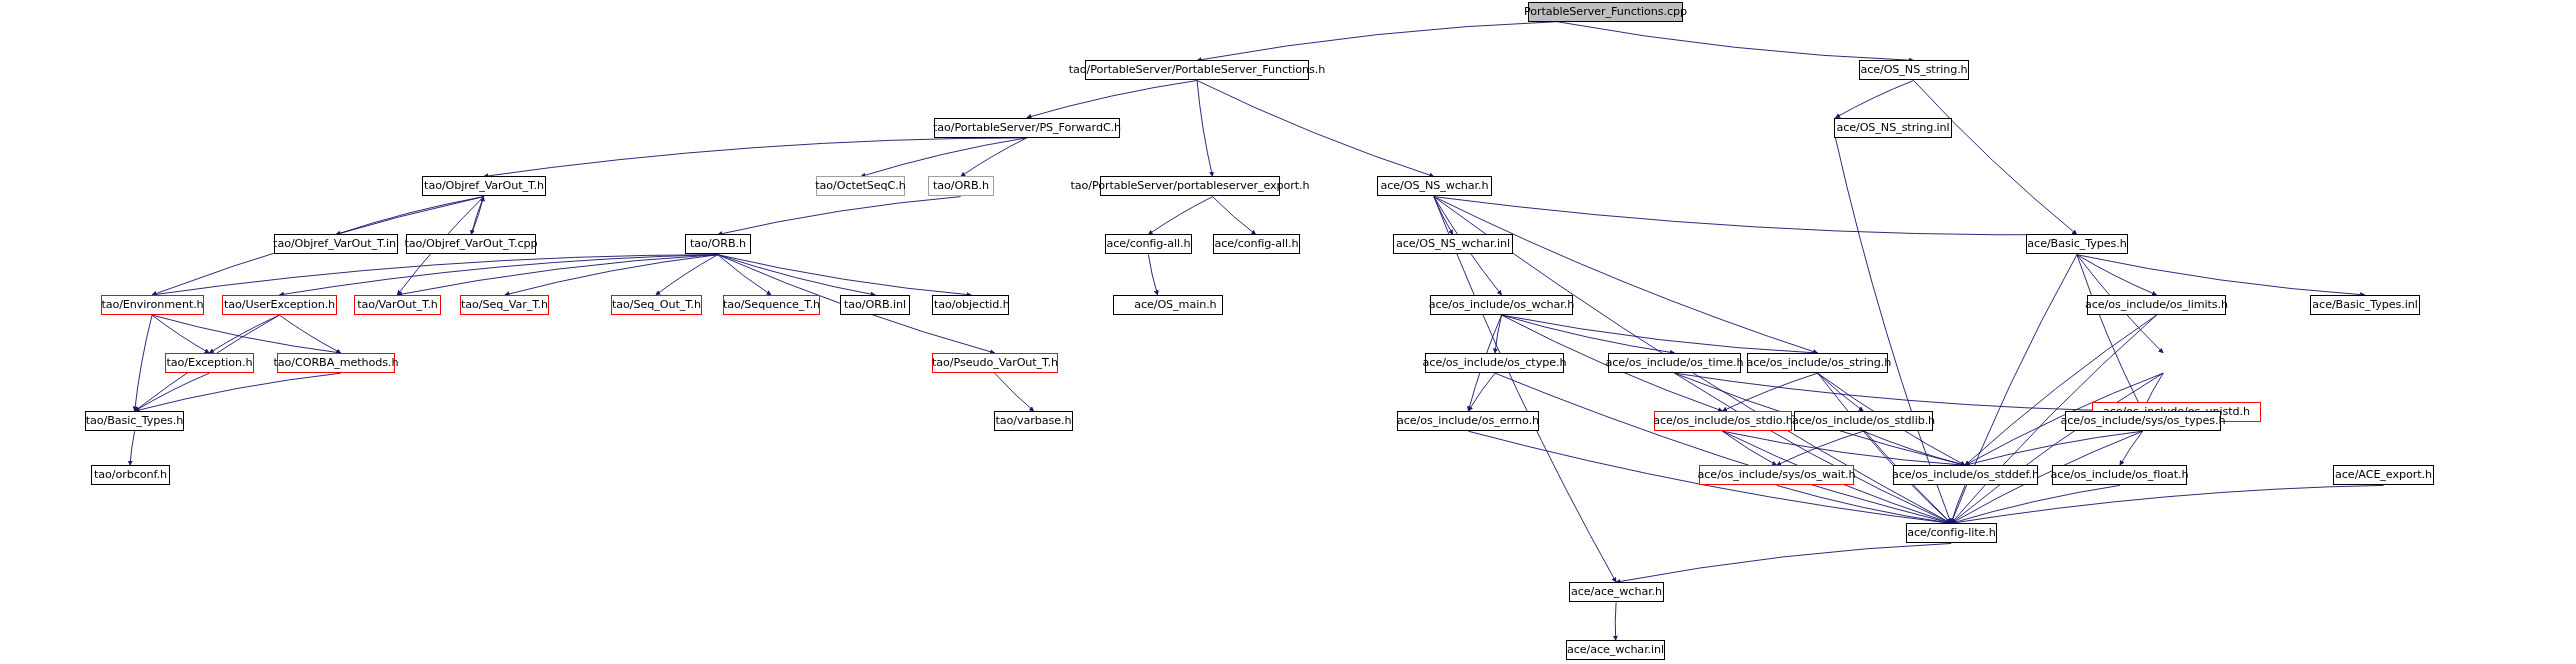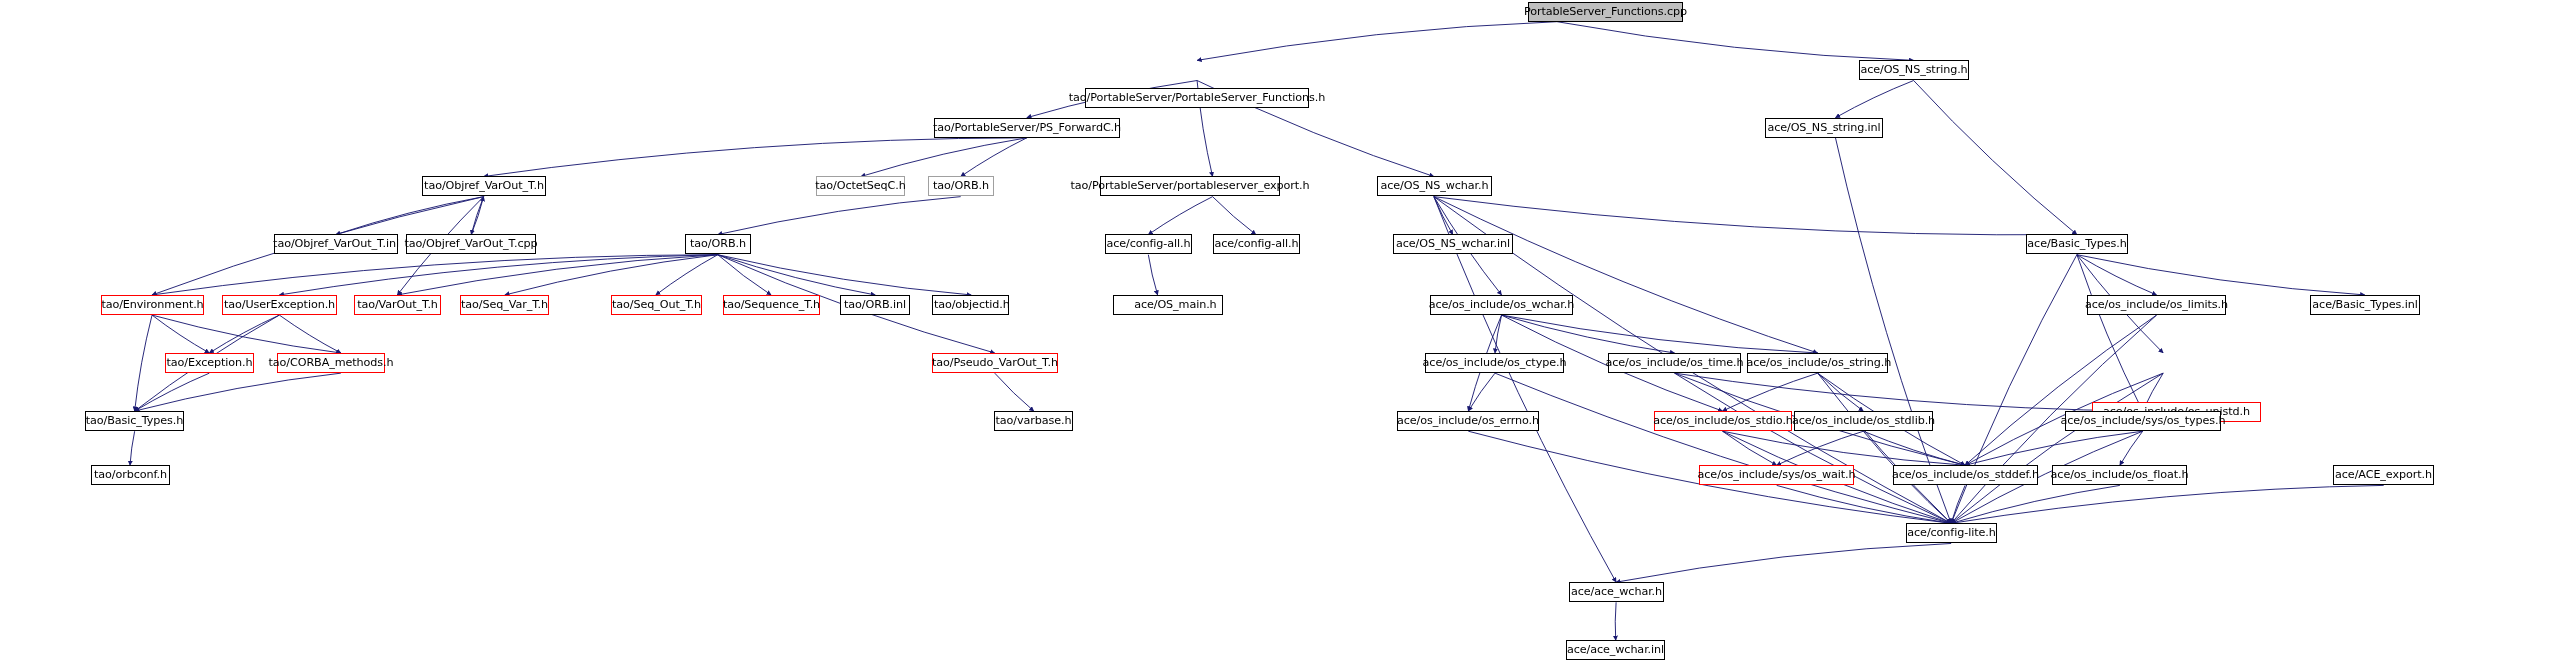--- a/index.html
+++ b/index.html
@@ -146,30 +146,30 @@
         <path d="M 3080.5 627 Q 2799.285 631.935 2521.5 676" fill="none" stroke="#191970" stroke-width="1.2" marker-end="url(#arrow)"></path>
         <path d="M 2521.5 702 Q 2303.25 711.845 2088.5 752" fill="none" stroke="#191970" stroke-width="1.2" marker-end="url(#arrow)"></path>
         <path d="M 2088.5 778 Q 2086.535 802.4825 2088 827" fill="none" stroke="#191970" stroke-width="1.2" marker-end="url(#arrow)"></path>
         <path d="M 1853 254 Q 1953.32 511.2425 2088.5 752" fill="none" stroke="#191970" stroke-width="1.2" marker-end="url(#arrow)"></path>
       </g>
   </svg>
   <div id="nodes">
       <div class="node root" style="left: 1480px; top: 1.5px; width: 155px; margin-left: 48px;">
         <span>PortableServer_Functions.cpp</span>
       </div>
-      <div class="node" style="left: 1085px; top: 60px; width: 224px; margin-top: 28px;">
+      <div class="node" style="left: 1085px; top: 60px; width: 224px;">
         <span>tao/PortableServer/PortableServer_Functions.h</span>
       </div>
       <div class="node" style="left: 1859px; top: 60px; width: 110px;">
         <span>ace/OS_NS_string.h</span>
       </div>
       <div class="node" style="left: 934px; top: 118px; width: 186px;">
         <span>tao/PortableServer/PS_ForwardC.h</span>
       </div>
-      <div class="node" style="left: 1765px; top: 118px; width: 118px;">
+      <div class="node" style="left: 1834px; top: 118px; width: 118px;">
         <span>ace/OS_NS_string.inl</span>
       </div>
       <div class="node" style="left: 422px; top: 176px; width: 124px;">
         <span>tao/Objref_VarOut_T.h</span>
       </div>
       <div class="node gray" style="left: 816px; top: 176px; width: 89px;">
         <span>tao/OctetSeqC.h</span>
       </div>
       <div class="node gray" style="left: 928px; top: 176px; width: 66px;">
         <span>tao/ORB.h</span>
@@ -233,21 +233,21 @@
       </div>
       <div class="node" style="left: 2087px; top: 295px; width: 139px;">
         <span>ace/os_include/os_limits.h</span>
       </div>
       <div class="node" style="left: 2310px; top: 295px; width: 110px;">
         <span>ace/Basic_Types.inl</span>
       </div>
       <div class="node red" style="left: 165px; top: 353px; width: 89px;">
         <span>tao/Exception.h</span>
       </div>
-      <div class="node red" style="left: 277px; top: 353px; width: 108px;">
+      <div class="node red" style="left: 277px; top: 353px; width: 118px;">
         <span>tao/CORBA_methods.h</span>
       </div>
       <div class="node red" style="left: 932px; top: 353px; width: 126px;">
         <span>tao/Pseudo_VarOut_T.h</span>
       </div>
       <div class="node" style="left: 1425px; top: 353px; width: 139px;">
         <span>ace/os_include/os_ctype.h</span>
       </div>
       <div class="node" style="left: 1608px; top: 353px; width: 133px;">
         <span>ace/os_include/os_time.h</span>

